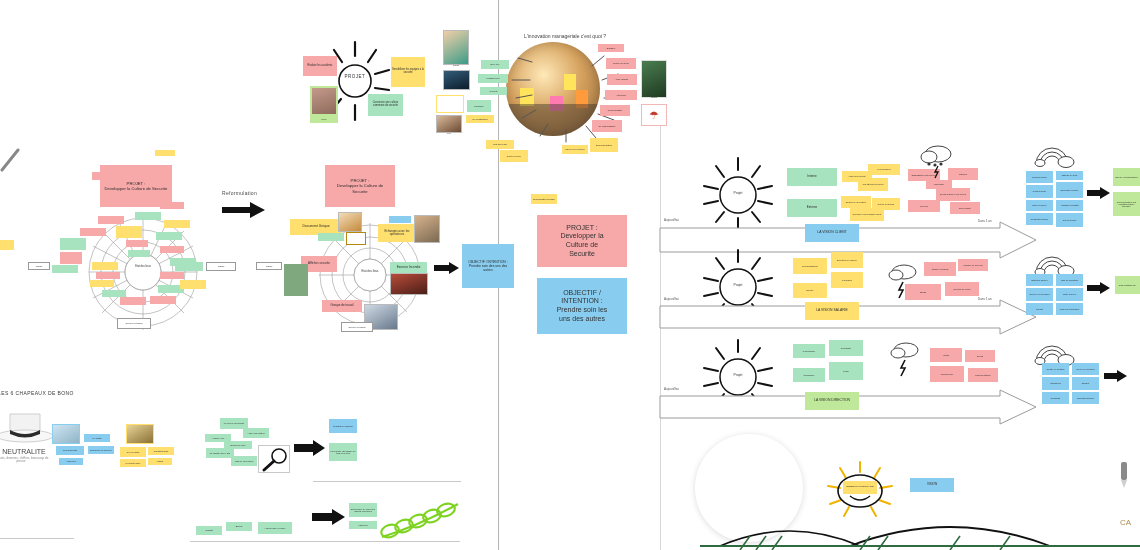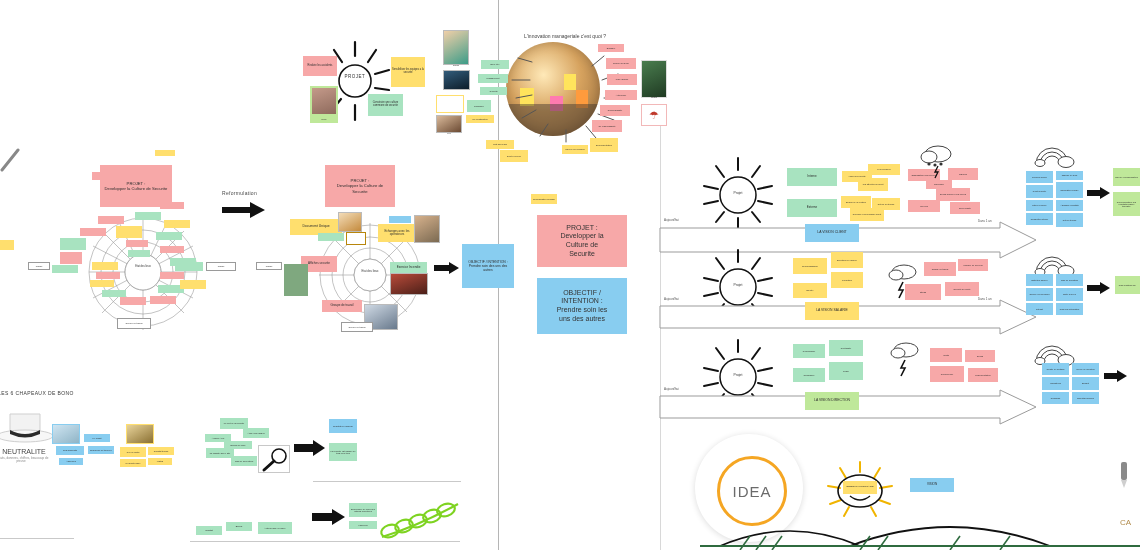--- a/index.html
+++ b/index.html
@@ -507,23 +507,20 @@
     </g>
   </svg>
 
   <div class="divider-h" style="left:0;top:538px;width:74px;"></div>
   <div class="divider-h" style="left:190px;top:541px;width:270px;"></div>
   <div class="note green mini" style="left:196px;top:526px;width:26px;height:9px;">Constat</div>
   <div class="note green mini" style="left:226px;top:522px;width=26px;width:26px;height:9px;">Besoin</div>
   <div class="note green mini" style="left:258px;top:522px;width:34px;height:12px;">Actions mise en place</div>
 
   <div class="idea-card" style="left:695px;top:434px;width:108px;height:108px;"></div>
-  <div class="idea-ring" style="left:717px;top:456px;width:64px;height:64px;">
-    <span>IDEA</span>
-  </div>
 
   <svg class="abs" style="left:820px;top:460px;width:80px;height:62px;">
     <g stroke="#f0b400" stroke-width="2" stroke-linecap="round" fill="none">
       <line x1="40" y1="2" x2="40" y2="12"></line>
         <line x1="60" y1="8" x2="54" y2="18"></line>
       <line x1="72" y1="26" x2="60" y2="28"></line>
         <line x1="70" y1="44" x2="59" y2="40"></line>
       <line x1="56" y1="56" x2="51" y2="47"></line>
         <line x1="24" y1="56" x2="29" y2="47"></line>
       <line x1="10" y1="44" x2="21" y2="40"></line>

